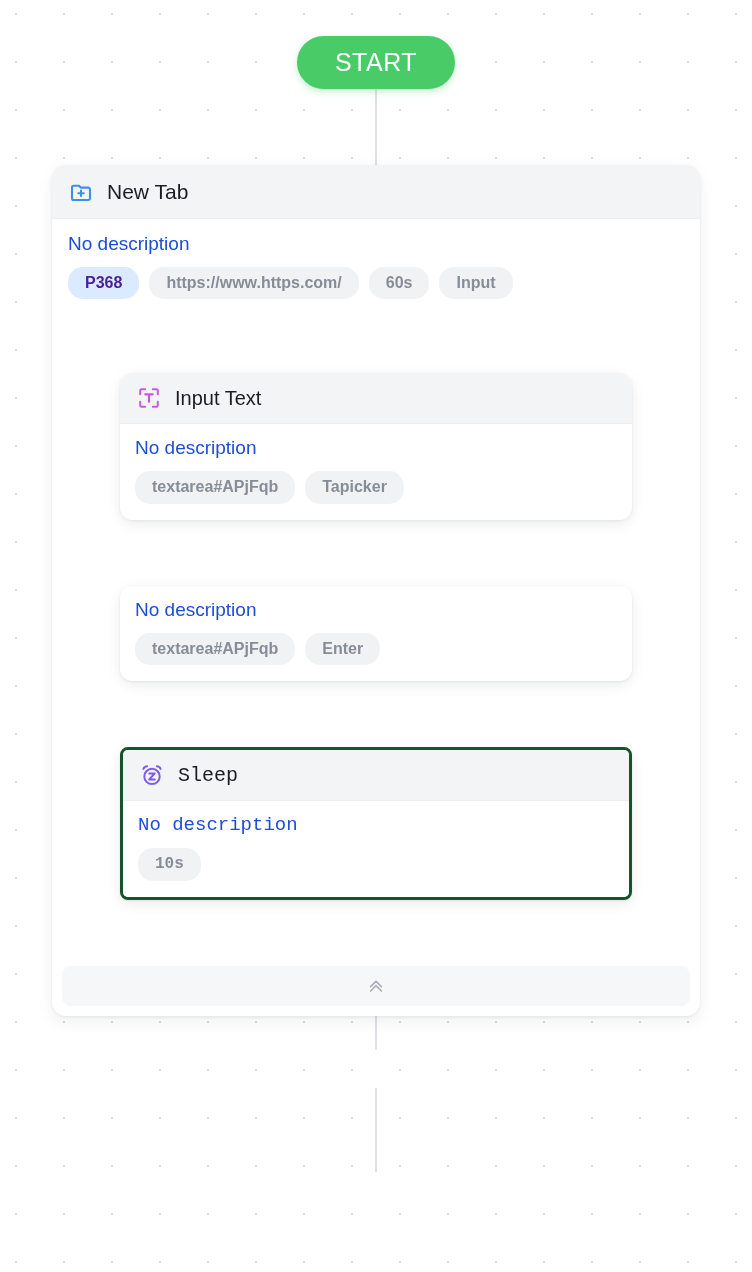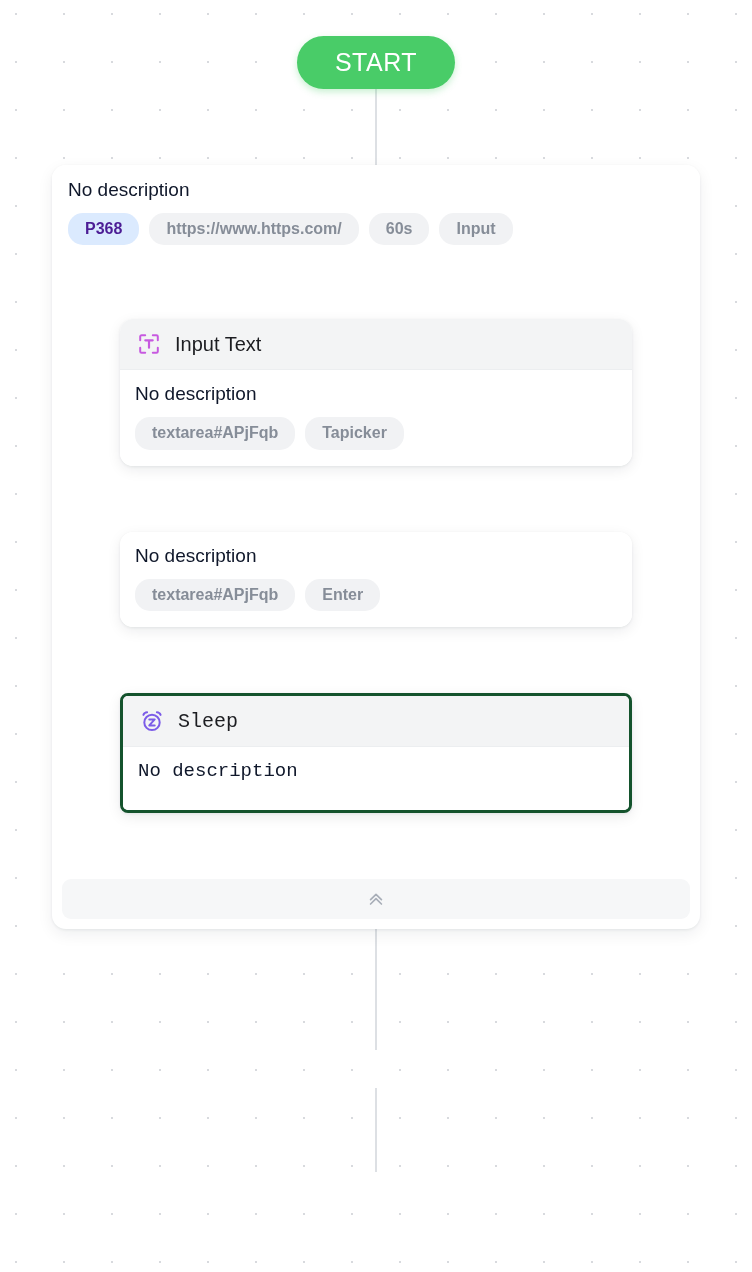--- a/index.html
+++ b/index.html
@@ -87,21 +87,21 @@
     font-size: 21px;
     color: #1c1d21;
   }
 
   .node-body {
     background: #ffffff;
     padding: 14px 16px 18px 16px;
   }
   .node-desc {
     font-size: 19px;
-    color: #0f172a;
+    color: #1d4ed8;
     margin-bottom: 12px;
   }
   .badge-row {
     display: flex;
     gap: 10px;
     flex-wrap: wrap;
   }
   .badge {
     background: #f1f2f4;
     color: #868d98;
@@ -178,20 +178,29 @@
   <div class="connector" style="top:220px; height:830px;"></div>
 
   <div class="connector" style="top:1088px; height:84px;"></div>
 
   <div class="terminal start">
     <span>START</span>
   </div>
 
   <div class="group-card">
 
+    <div class="node-header">
+      <span class="icon">
+        <svg width="24" height="24" viewBox="0 0 24 24">
+          <path d="M3 7.5a1.8 1.8 0 0 1 1.8-1.8h5.3l1.6 1.9h7.5a1.8 1.8 0 0 1 1.8 1.8v8.8A1.8 1.8 0 0 1 19.2 20H4.8A1.8 1.8 0 0 1 3 18.2z" fill="none" stroke="#3b91ef" stroke-width="2.1" stroke-linejoin="round"></path>
+          <path d="M12 10.6v5.4M9.3 13.3h5.4" stroke="#3b91ef" stroke-width="2.1" stroke-linecap="round"></path>
+        </svg>
+      </span>
+      <span class="node-title">New Tab</span>
+    </div>
 
     <div class="node-body">
       <div class="node-desc">No description</div>
       <div class="badge-row">
         <span class="badge accent">P368</span>
         <span class="badge">https://www.https.com/</span>
         <span class="badge">60s</span>
         <span class="badge">Input</span>
       </div>
     </div>
@@ -239,20 +248,23 @@
               <circle cx="12" cy="13.4" r="7.7" fill="none" stroke="#7c5ce8" stroke-width="2"></circle>
               <path d="M3.4 5.9A4.2 4.2 0 0 1 7.1 3.3" fill="none" stroke="#7c5ce8" stroke-width="2" stroke-linecap="round"></path>
               <path d="M20.6 5.9a4.2 4.2 0 0 0-3.7-2.6" fill="none" stroke="#7c5ce8" stroke-width="2" stroke-linecap="round"></path>
               <path d="M9.3 10.4h5.4l-5.4 6h5.4" fill="none" stroke="#7c5ce8" stroke-width="2" stroke-linecap="round" stroke-linejoin="round"></path>
             </svg>
           </span>
           <span class="node-title">Sleep</span>
         </div>
         <div class="node-body">
           <div class="node-desc">No description</div>
+          <div class="badge-row">
+            <span class="badge">10s</span>
+          </div>
         </div>
       </div>
 
     </div>
 
     <div class="collapse-bar">
       <span class="icon">
         <svg width="20" height="20" viewBox="0 0 24 24">
           <path d="M5.5 12.8 12 6.4l6.5 6.4M5.5 18 12 11.6 18.5 18" fill="none" stroke="#a8aeb8" stroke-width="2" stroke-linecap="round" stroke-linejoin="round"></path>
         </svg>

